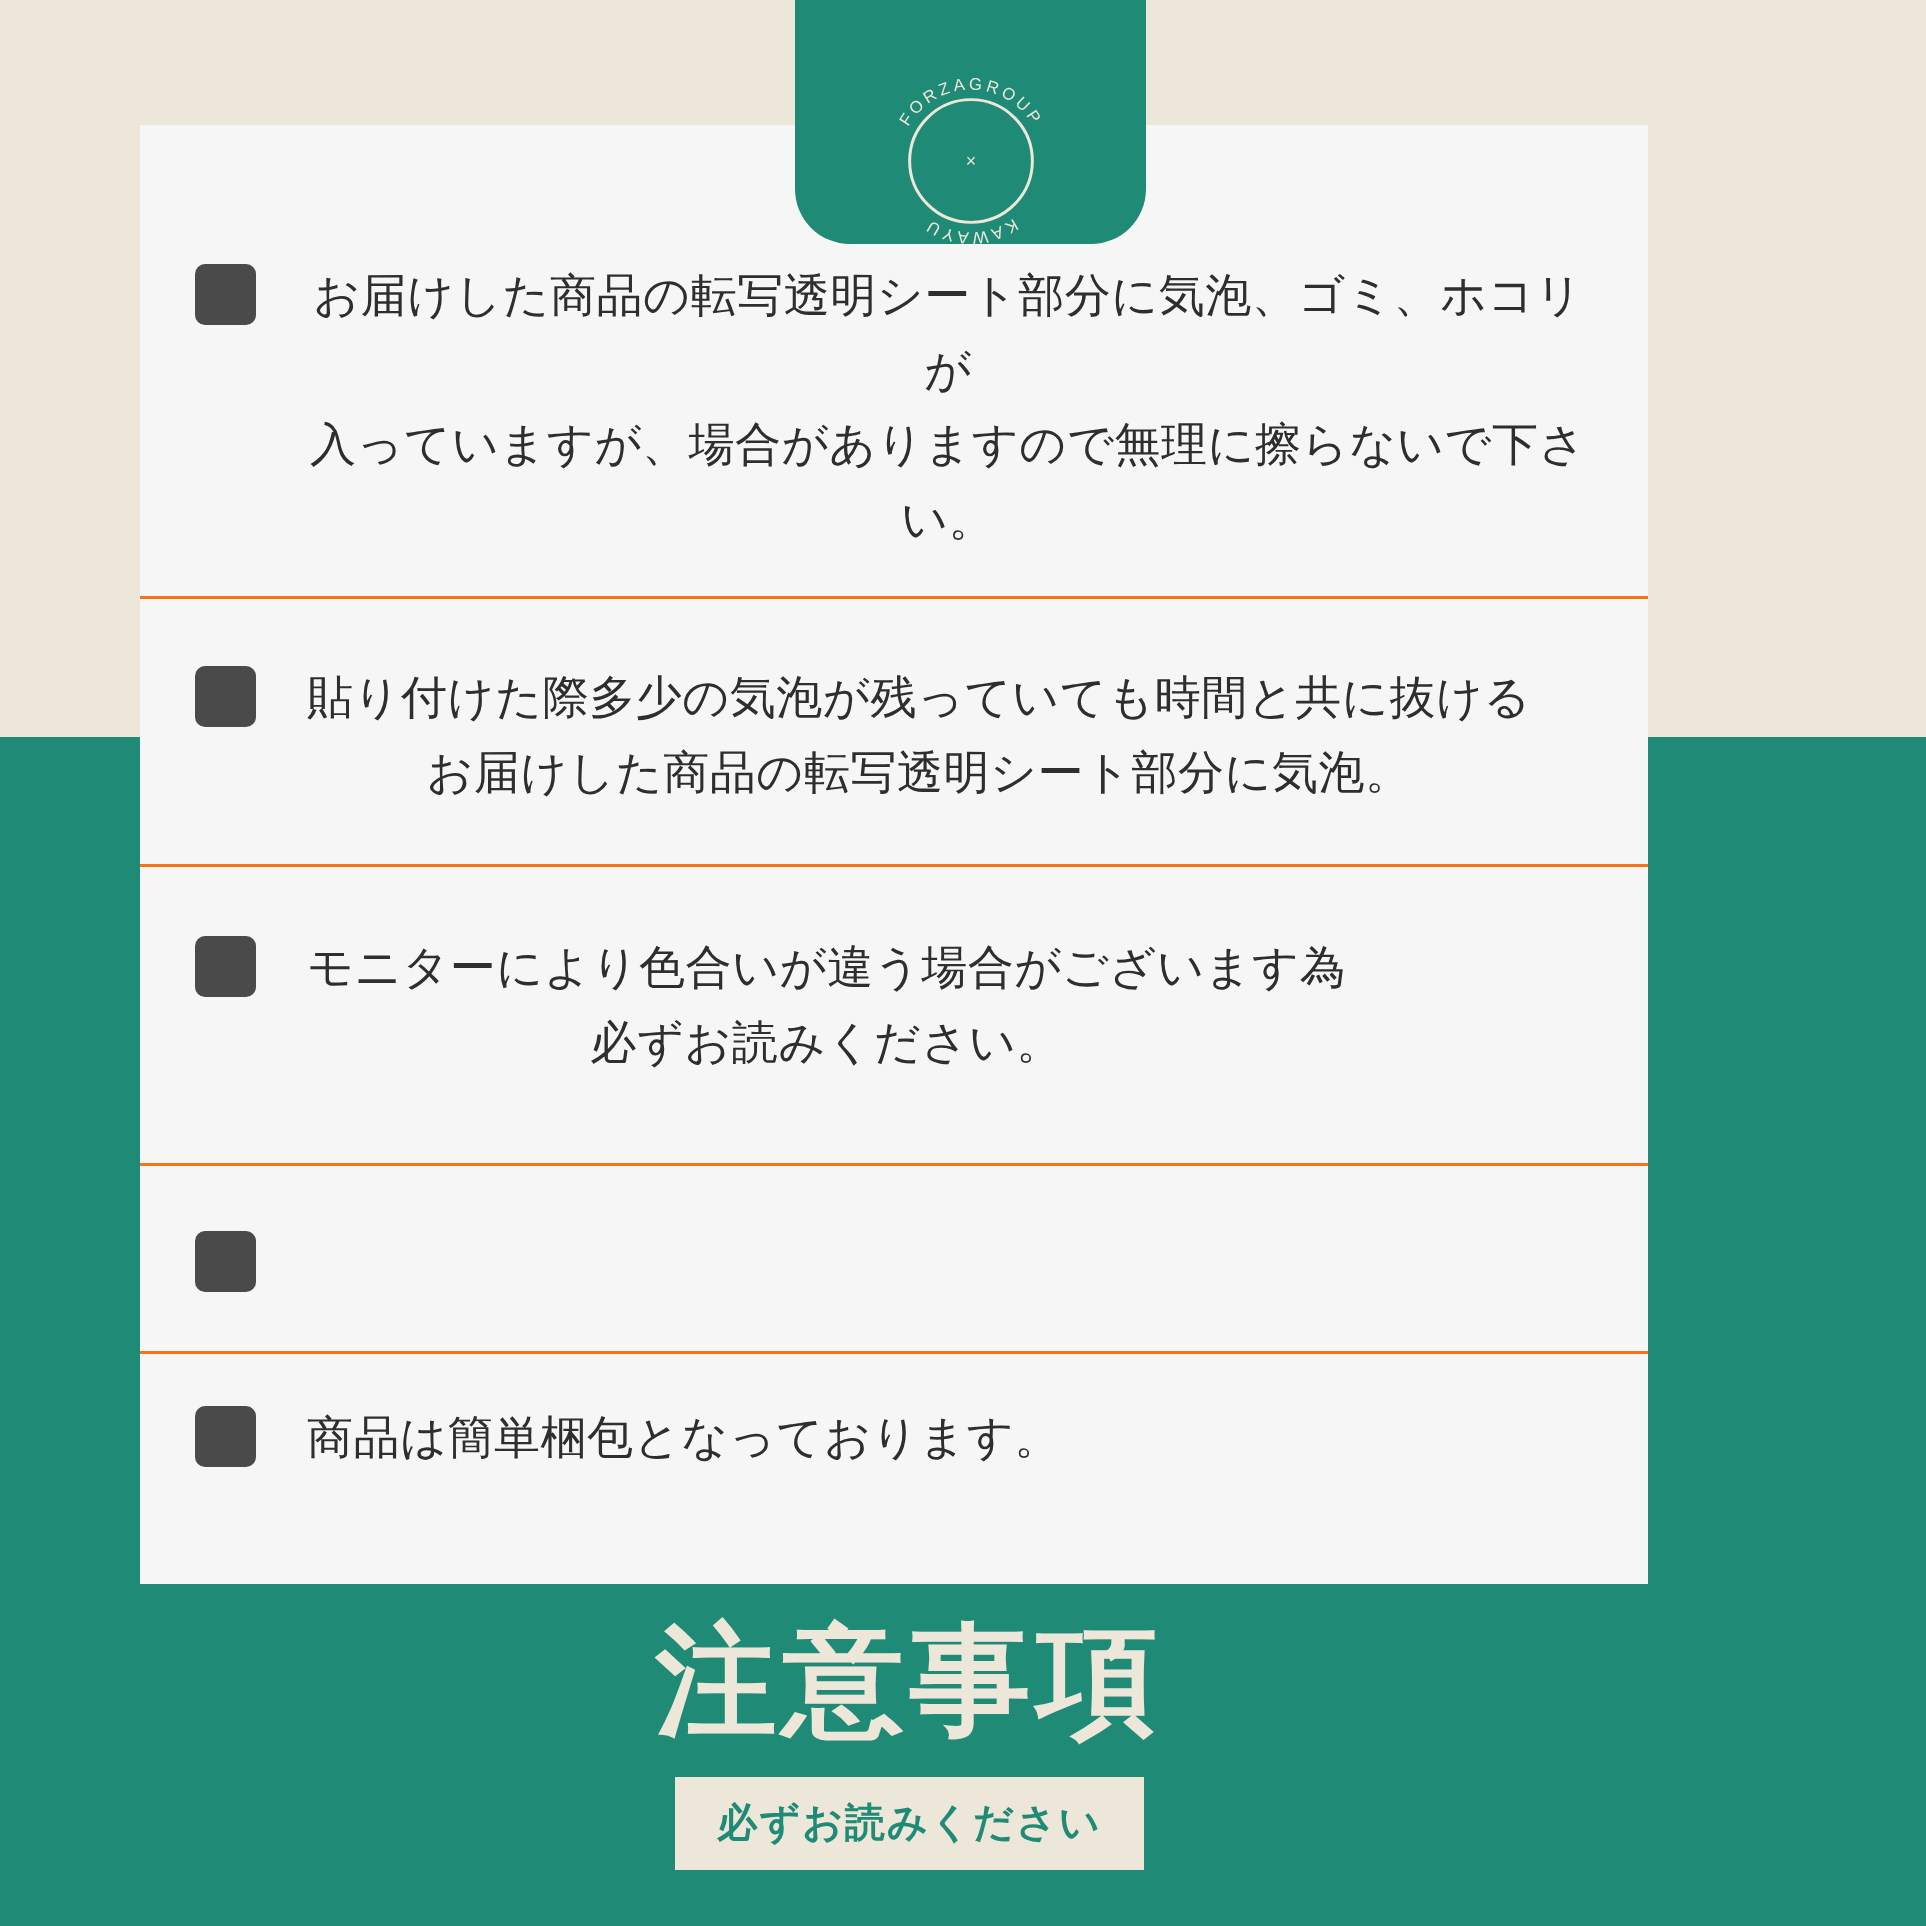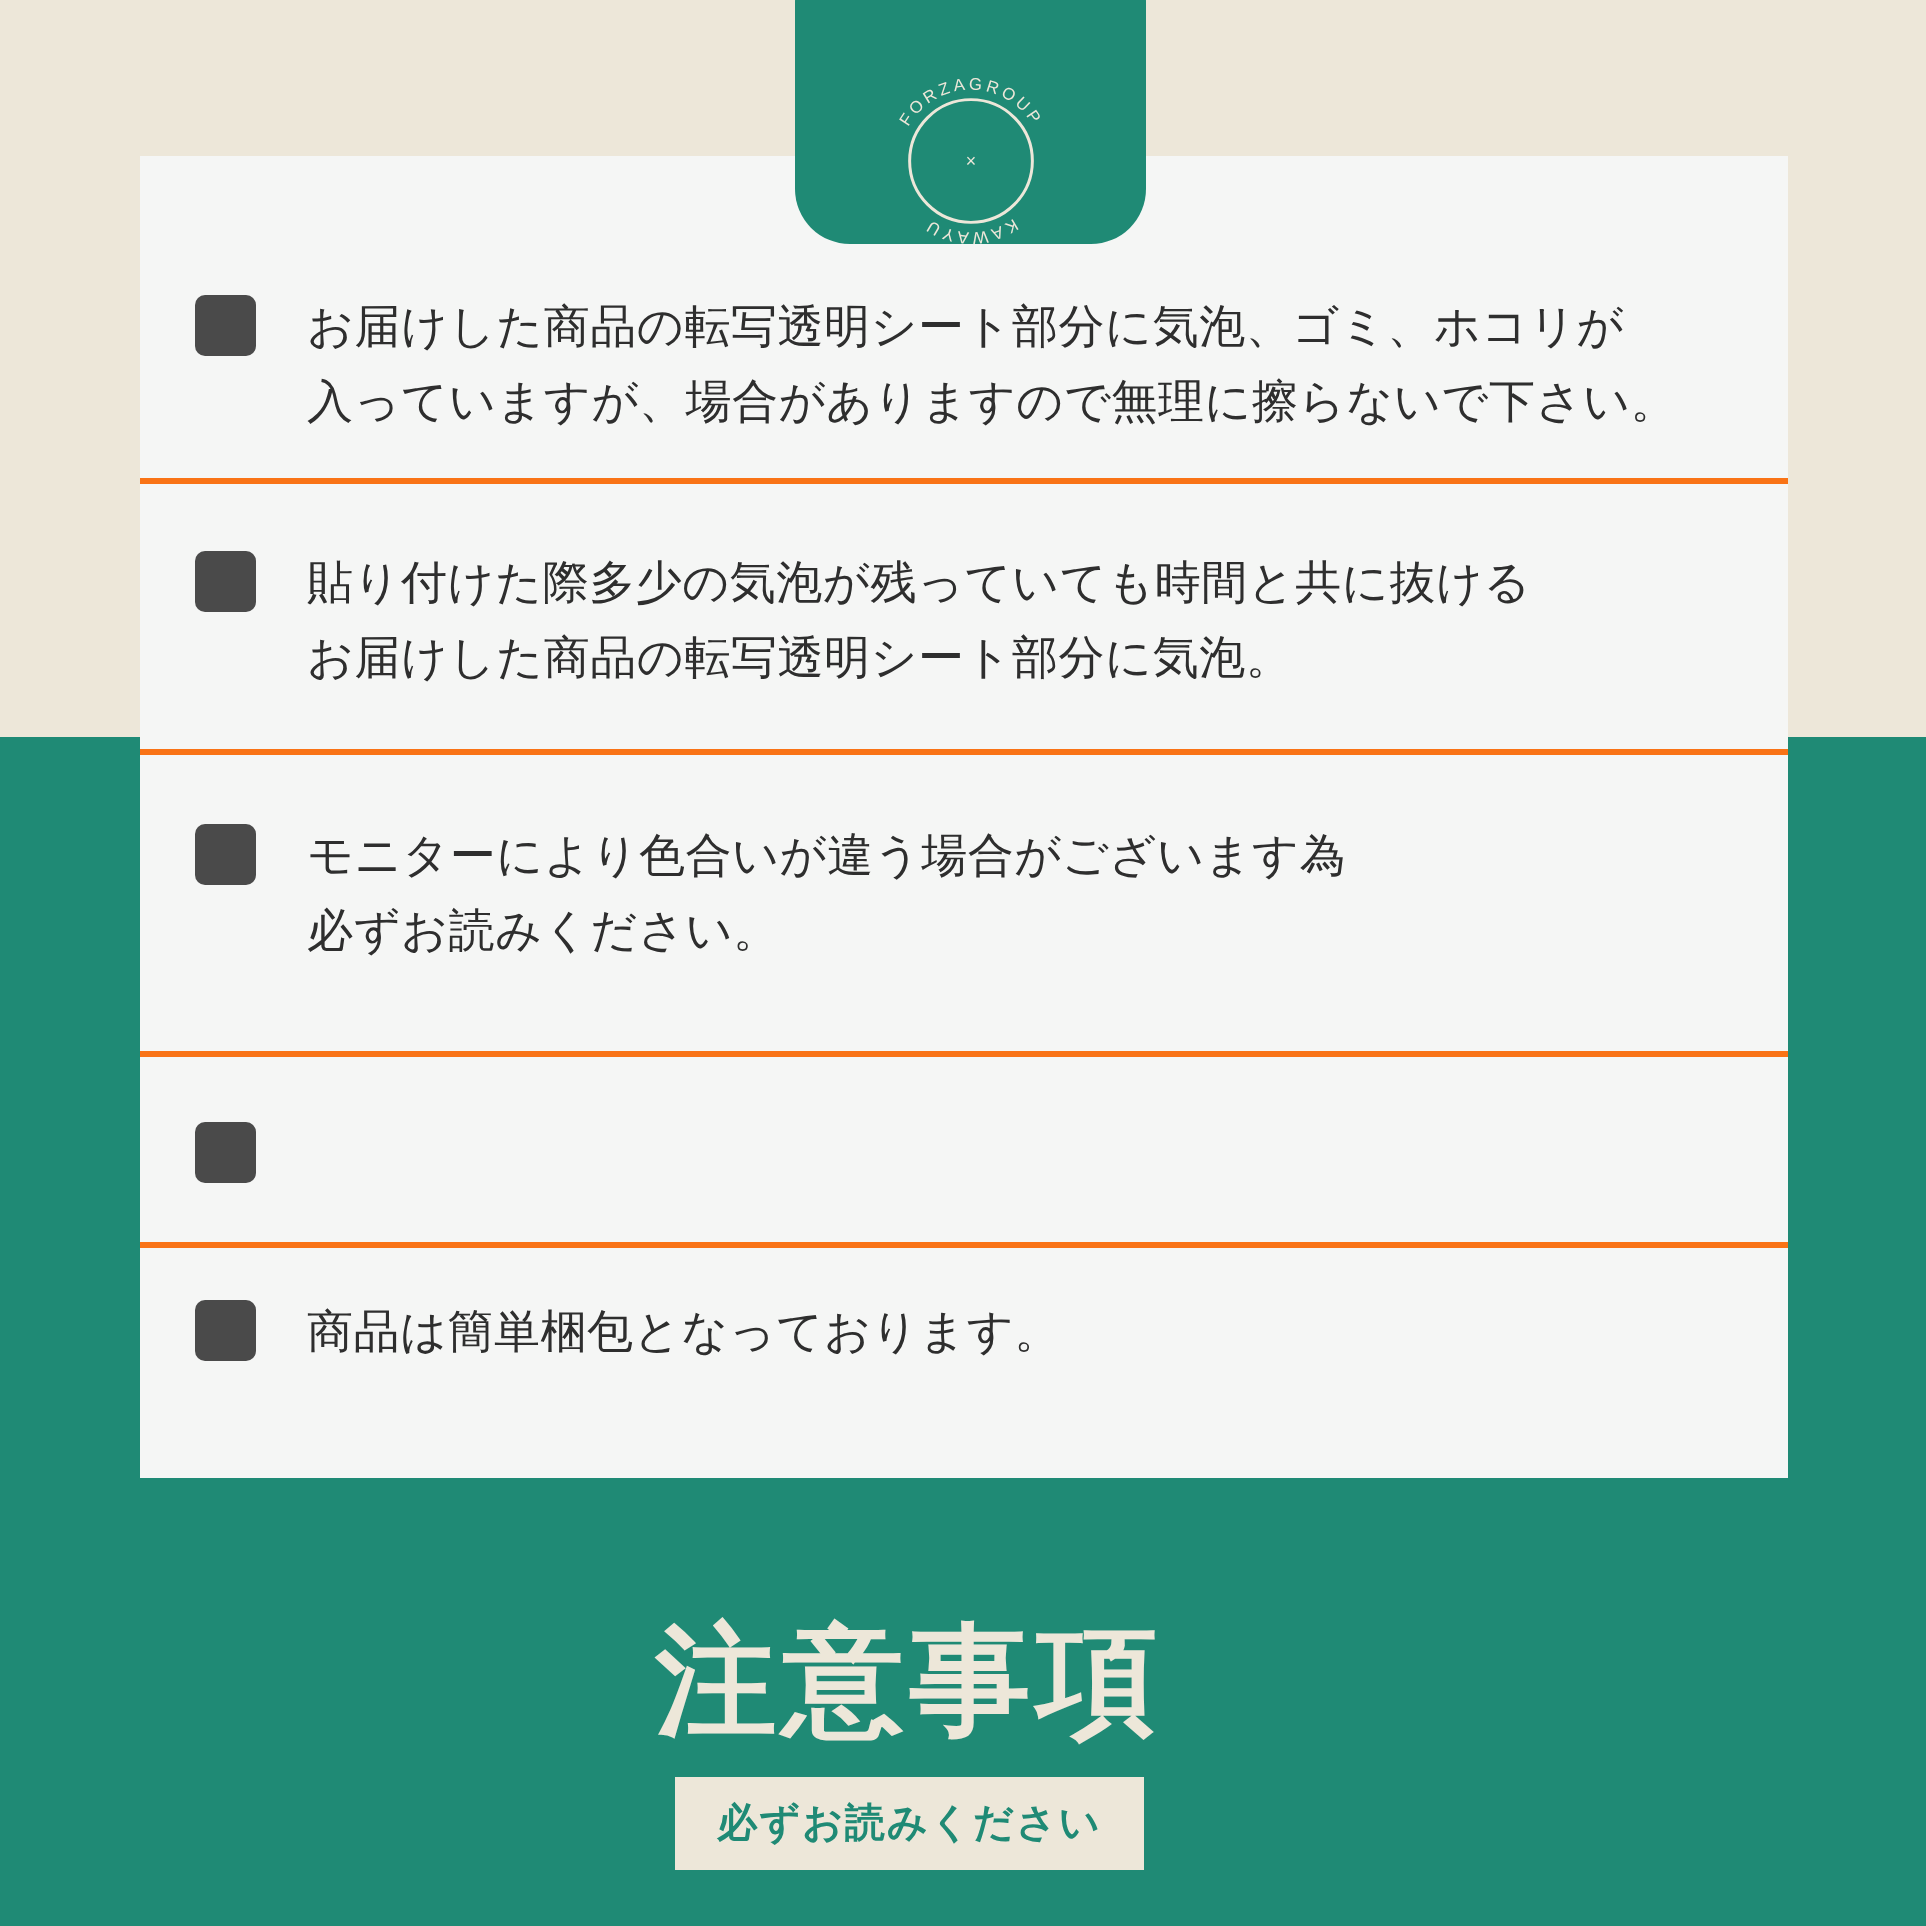--- a/index.html
+++ b/index.html
@@ -52,34 +52,35 @@
     height: 194px;
   }
   .logo-inner svg {
     display: block;
   }
 
   
   .card {
     position: absolute;
     left: 140px;
-    top: 156px;
-    width: 1648px;
+    top: 125px;
+    width: 1508px;
     background: #f5f6f5;
     z-index: 3;
+    text-align: center;
   }
 
   .row {
     display: flex;
     align-items: flex-start;
     padding: 0 0 0 0;
     position: relative;
   }
   .row + .row {
-    border-top: 6px solid #f97316;
+    border-top: 3px solid #f97316;
   }
   .row-inner {
     display: flex;
     align-items: flex-start;
     padding: 44px 59px 44px 55px;
     width: 100%;
     box-sizing: border-box;
   }
 
   .bullet {

